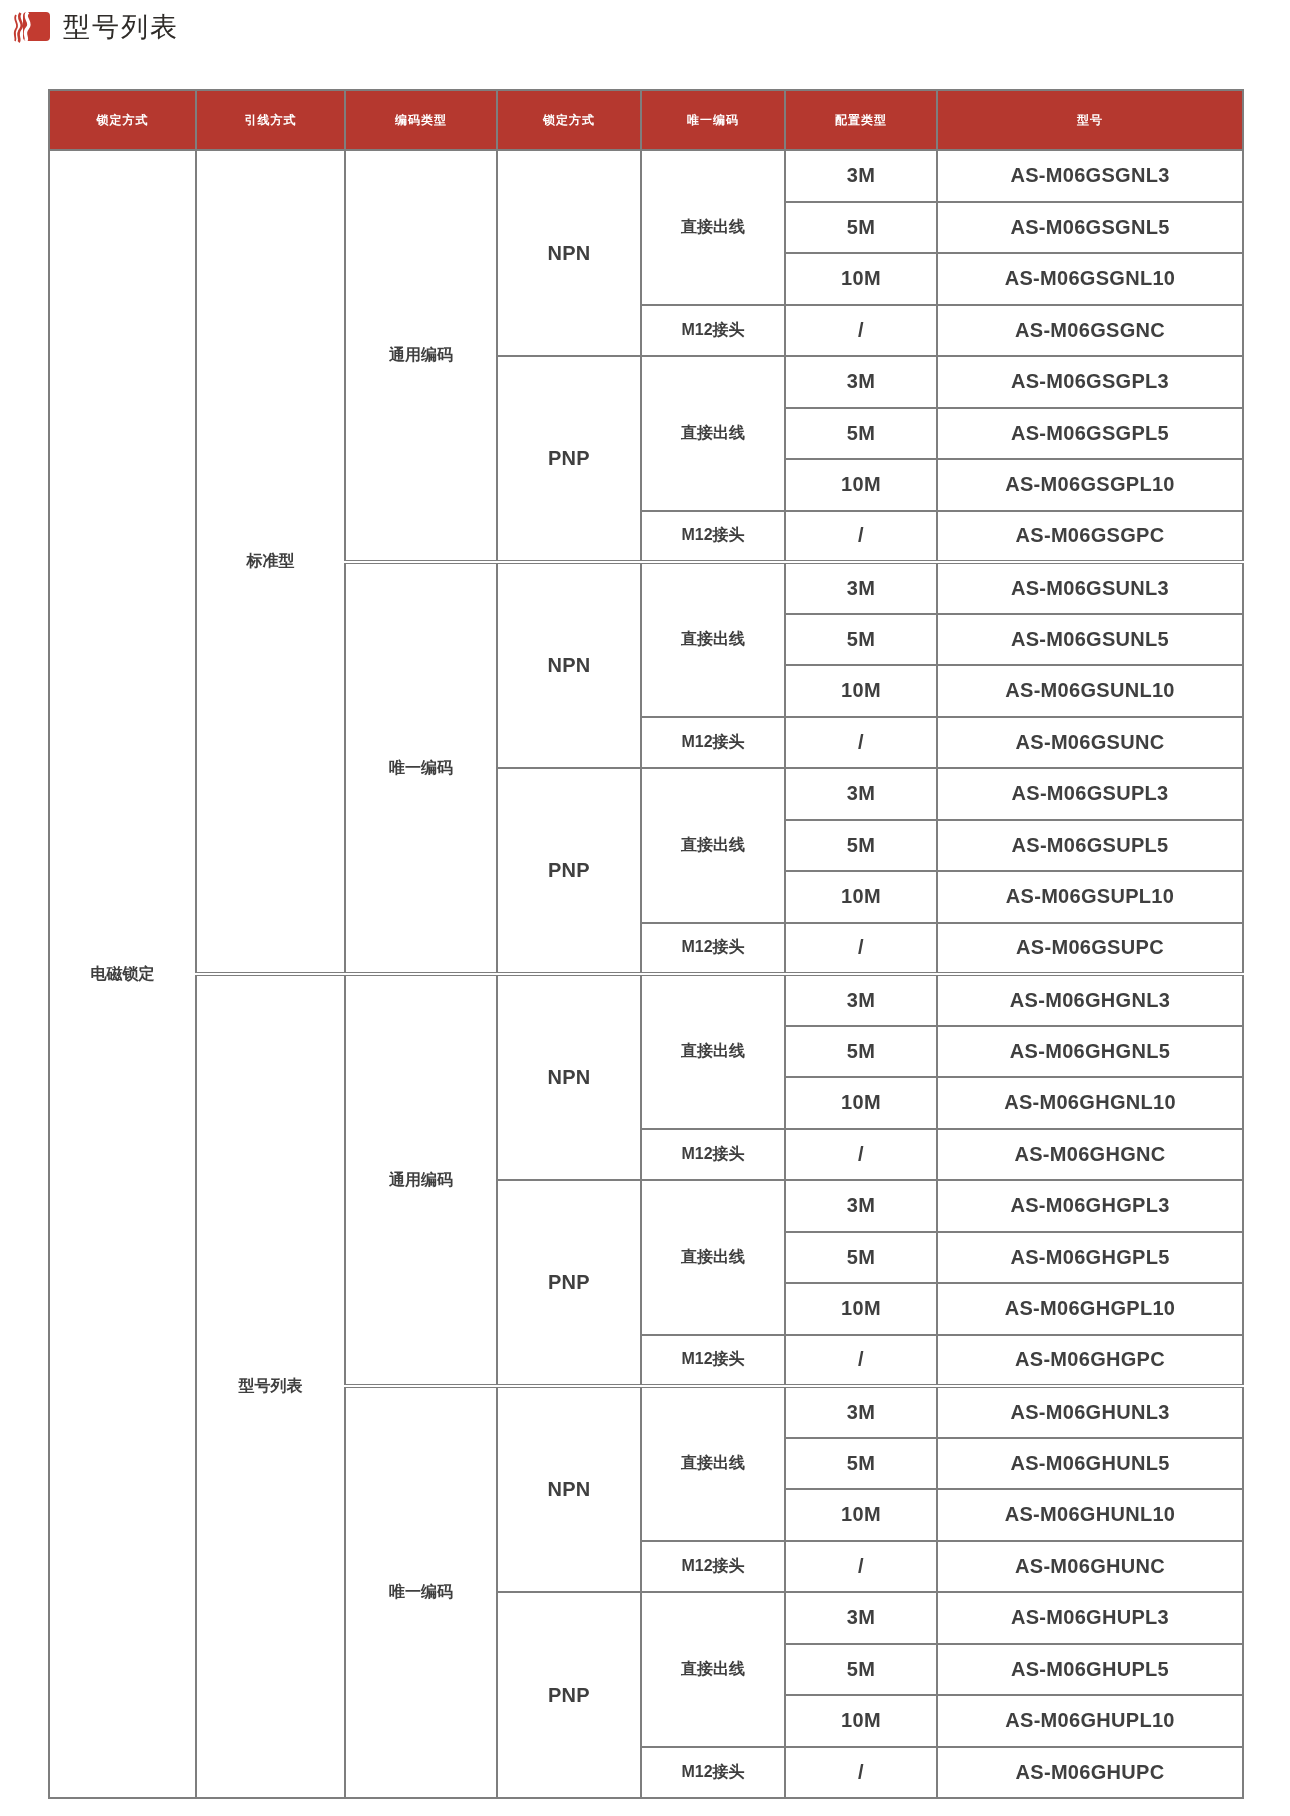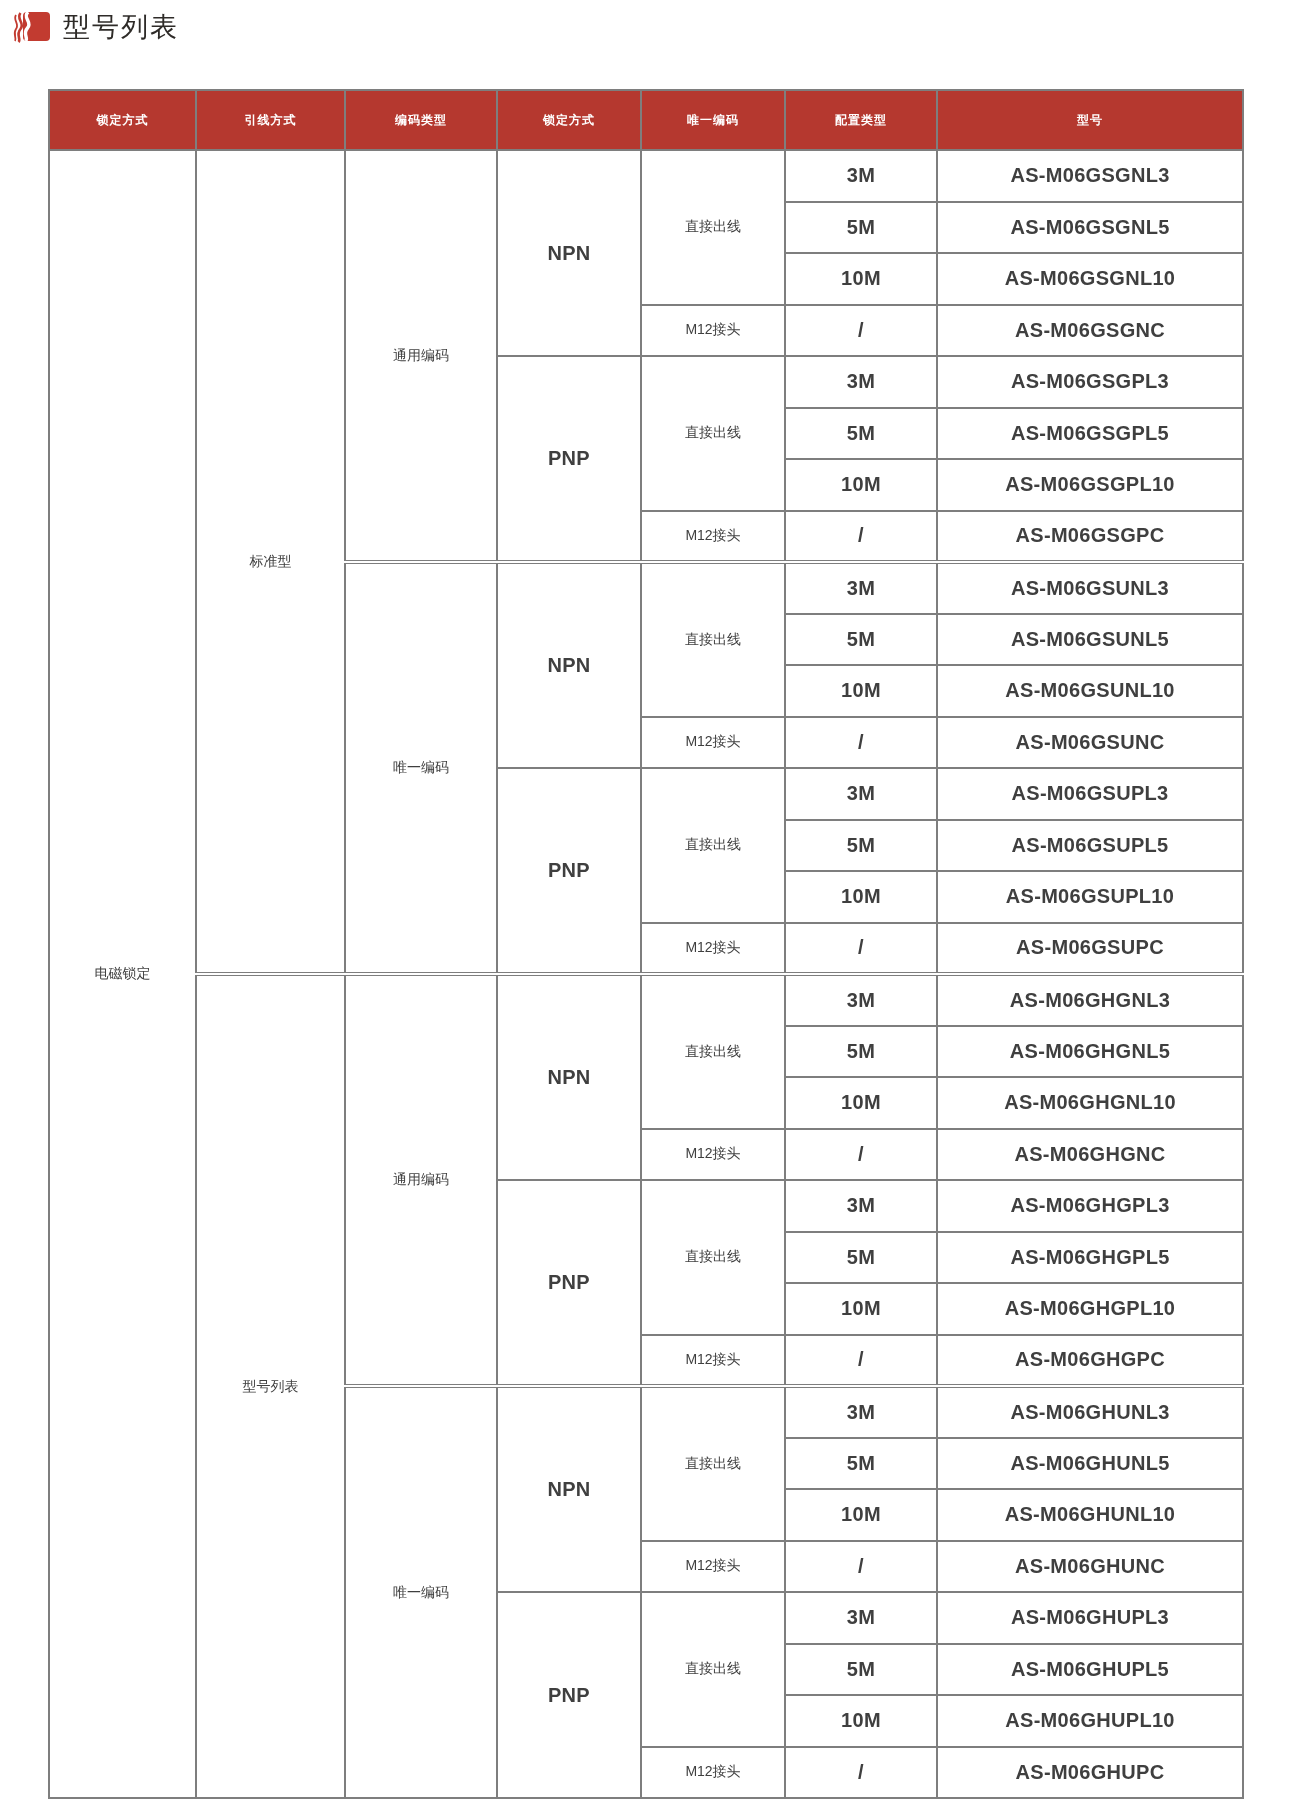--- a/index.html
+++ b/index.html
@@ -32,21 +32,21 @@
     font-size:12px;font-weight:bold;letter-spacing:1px;
     height:60px;border:2px solid var(--border);
     text-align:center;vertical-align:middle;padding:0;
   }
   tbody tr{height:51.5px;}
   td{
     border:2px solid var(--border);
     text-align:center;vertical-align:middle;padding:0;
     color:var(--text);background:#ffffff;
   }
-  td.zh{font-size:14px;font-weight:normal;}
+  td.zh{font-size:16px;font-weight:bold;}
   td.en{font-size:20px;font-weight:bold;letter-spacing:0.3px;}
   tr.group-start td{border-top:4px double var(--border);}
 </style>
 </head>
 <body>
 
 <header class="titlebar">
   <span class="logo">
     <svg width="40" height="34" viewBox="0 0 40 34">
       <rect x="11" y="2" width="27" height="29" rx="4" fill="#c23b30"></rect>

